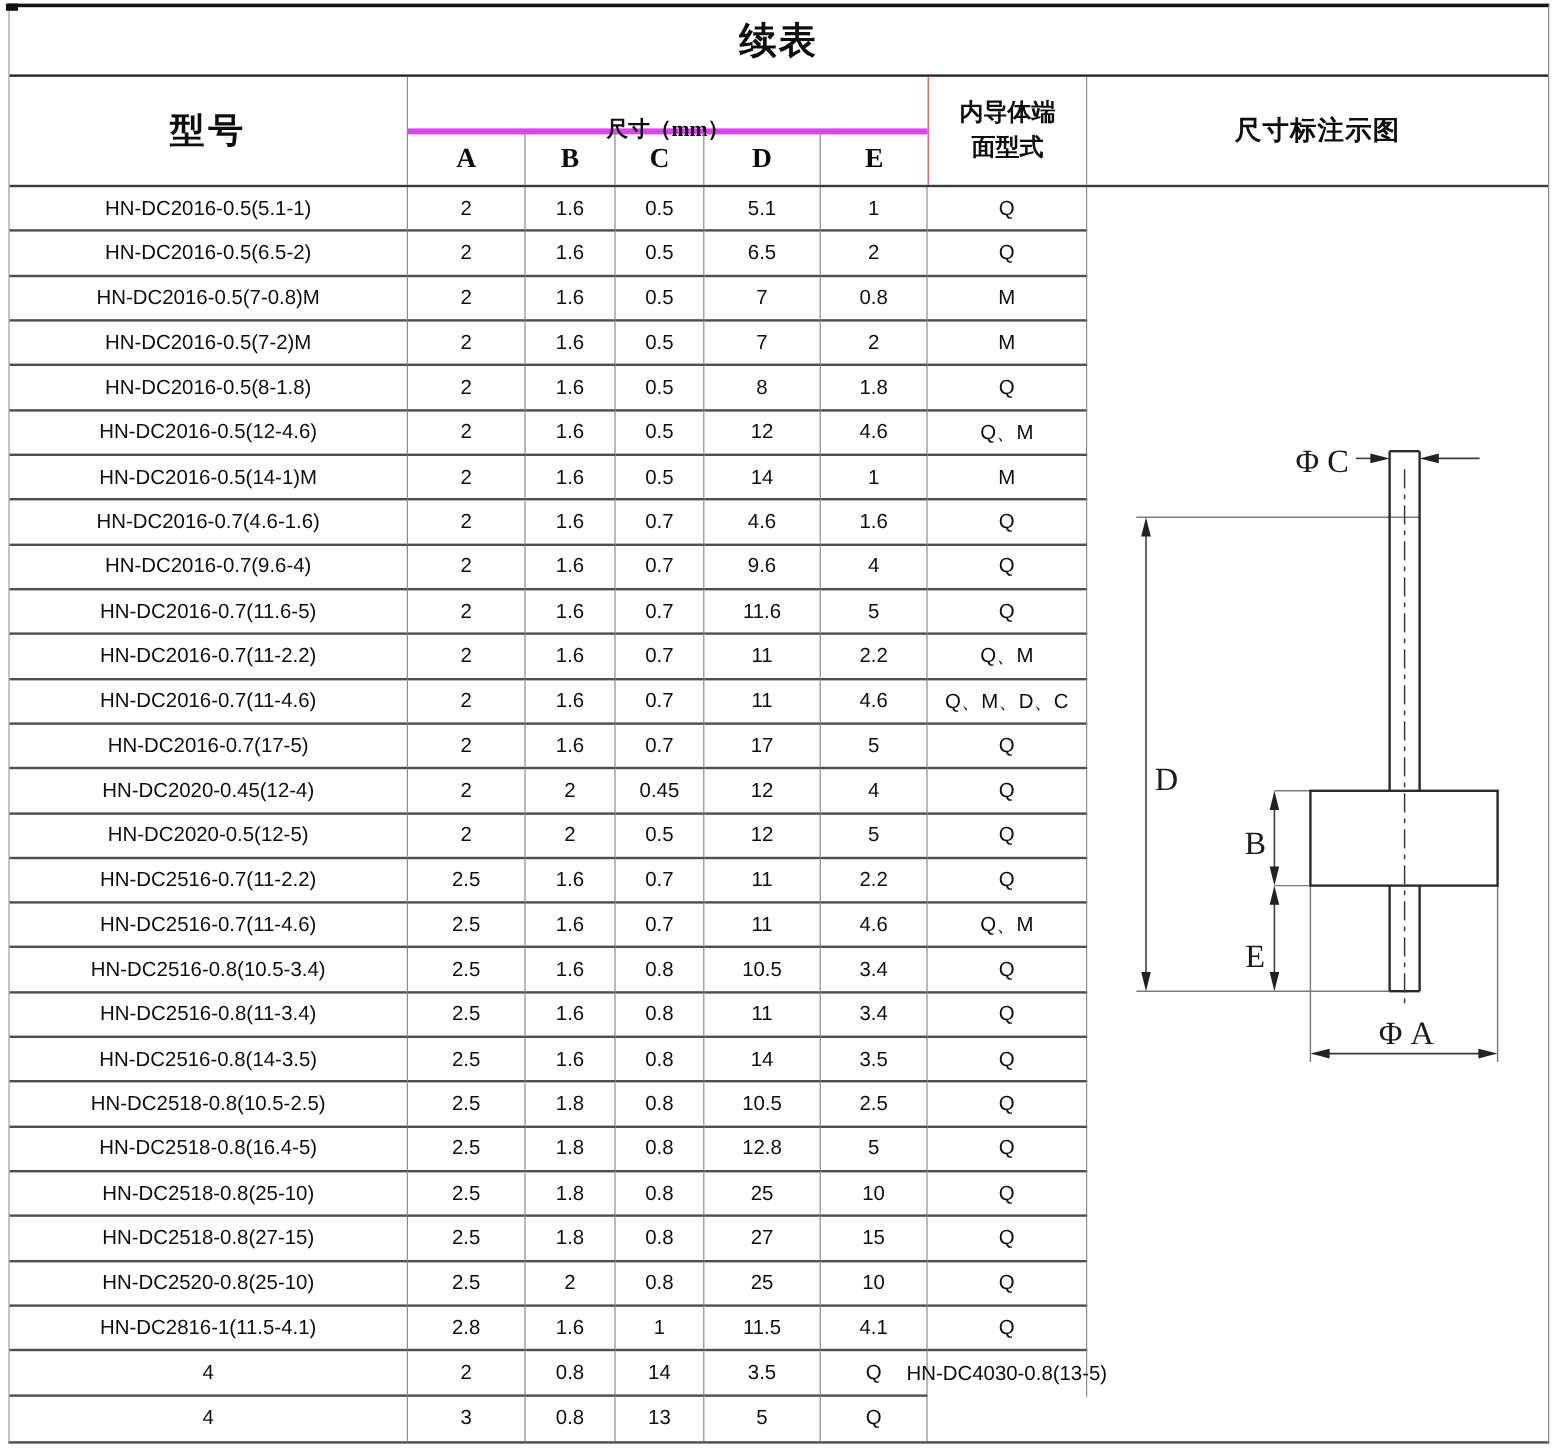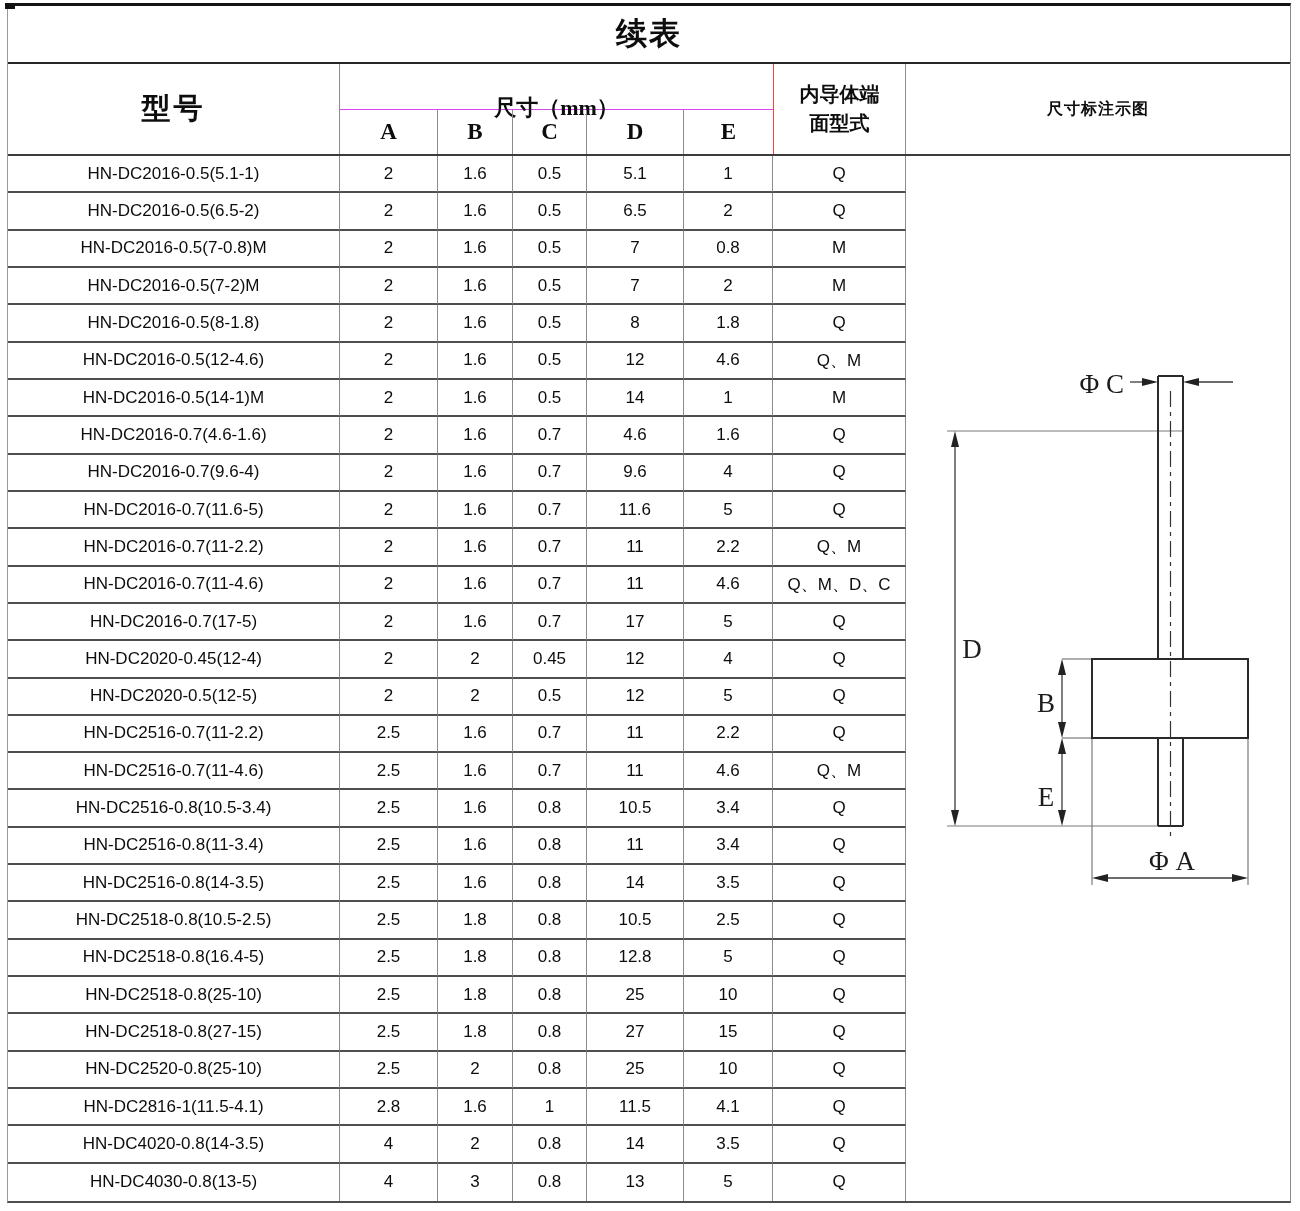--- a/index.html
+++ b/index.html
@@ -23,27 +23,27 @@
     font-family:"Liberation Serif","DejaVu Serif",serif;
   }
   
   .header-grid {
     display:grid; grid-template-columns:332px 98px 75px 74px 97px 89px 133px 1fr;
     grid-template-rows:46px 44px; border-bottom:2px solid #3c3c3c;text-align:center;
   }
   .header-grid > div { box-sizing:border-box; display:flex; align-items:center; justify-content:center; }
   .h-model   { grid-area:1/1/3/2; border-right:1px solid #8c8c8c; font-size:29px; font-weight:bold;
                font-family:"Liberation Serif","DejaVu Serif",serif; letter-spacing:3px; }
-  .h-dims    { grid-area:1/2/2/7; border-bottom:1px solid #d946ef; font-size:22px; font-weight:bold;
+  .h-dims    { grid-area:1/2/2/7; border-bottom:5px solid #d946ef; font-size:18px; font-weight:bold;
                font-family:"Liberation Serif","DejaVu Serif",serif;margin-top:43px; }
   .h-sub     { font-size:23px; font-weight:bold; font-family:"Liberation Serif","DejaVu Serif",serif; }
   .h-sub.bdr { border-right:1px solid #8c8c8c; }
   .h-endface { grid-area:1/7/3/8; border-left:1px solid #ef4444; border-right:1px solid #8c8c8c;
                font-size:20px; font-weight:bold; flex-direction:column; line-height:1.45; }
-  .h-diagram { grid-area:1/8/3/9; font-size:16px; font-weight:bold; letter-spacing:1px; }
+  .h-diagram { grid-area:1/8/3/9; font-size:22px; font-weight:bold; letter-spacing:1px; }
   
   .body-wrap { display:flex; height:1045px; }
   .rows-grid {
     width:898px; display:grid;
     grid-template-columns:332px 98px 75px 74px 97px 89px 133px;
     grid-template-rows:repeat(28, 1fr);
   }
   .rows-grid > div {
     box-sizing:border-box; display:flex; align-items:center; justify-content:center;
     border-bottom:2px solid #4e4e4e; border-right:1px solid #8c8c8c;
@@ -255,21 +255,20 @@
           <div>25</div>
           <div>10</div>
           <div>Q</div>
           <div>HN-DC2816-1(11.5-4.1)</div>
           <div>2.8</div>
           <div>1.6</div>
           <div>1</div>
           <div>11.5</div>
           <div>4.1</div>
           <div>Q</div>
-          <div>HN-DC4020-0.8(14-3.5)</div>
           <div>4</div>
           <div>2</div>
           <div>0.8</div>
           <div>14</div>
           <div>3.5</div>
           <div>Q</div>
           <div>HN-DC4030-0.8(13-5)</div>
           <div>4</div>
           <div>3</div>
           <div>0.8</div>

